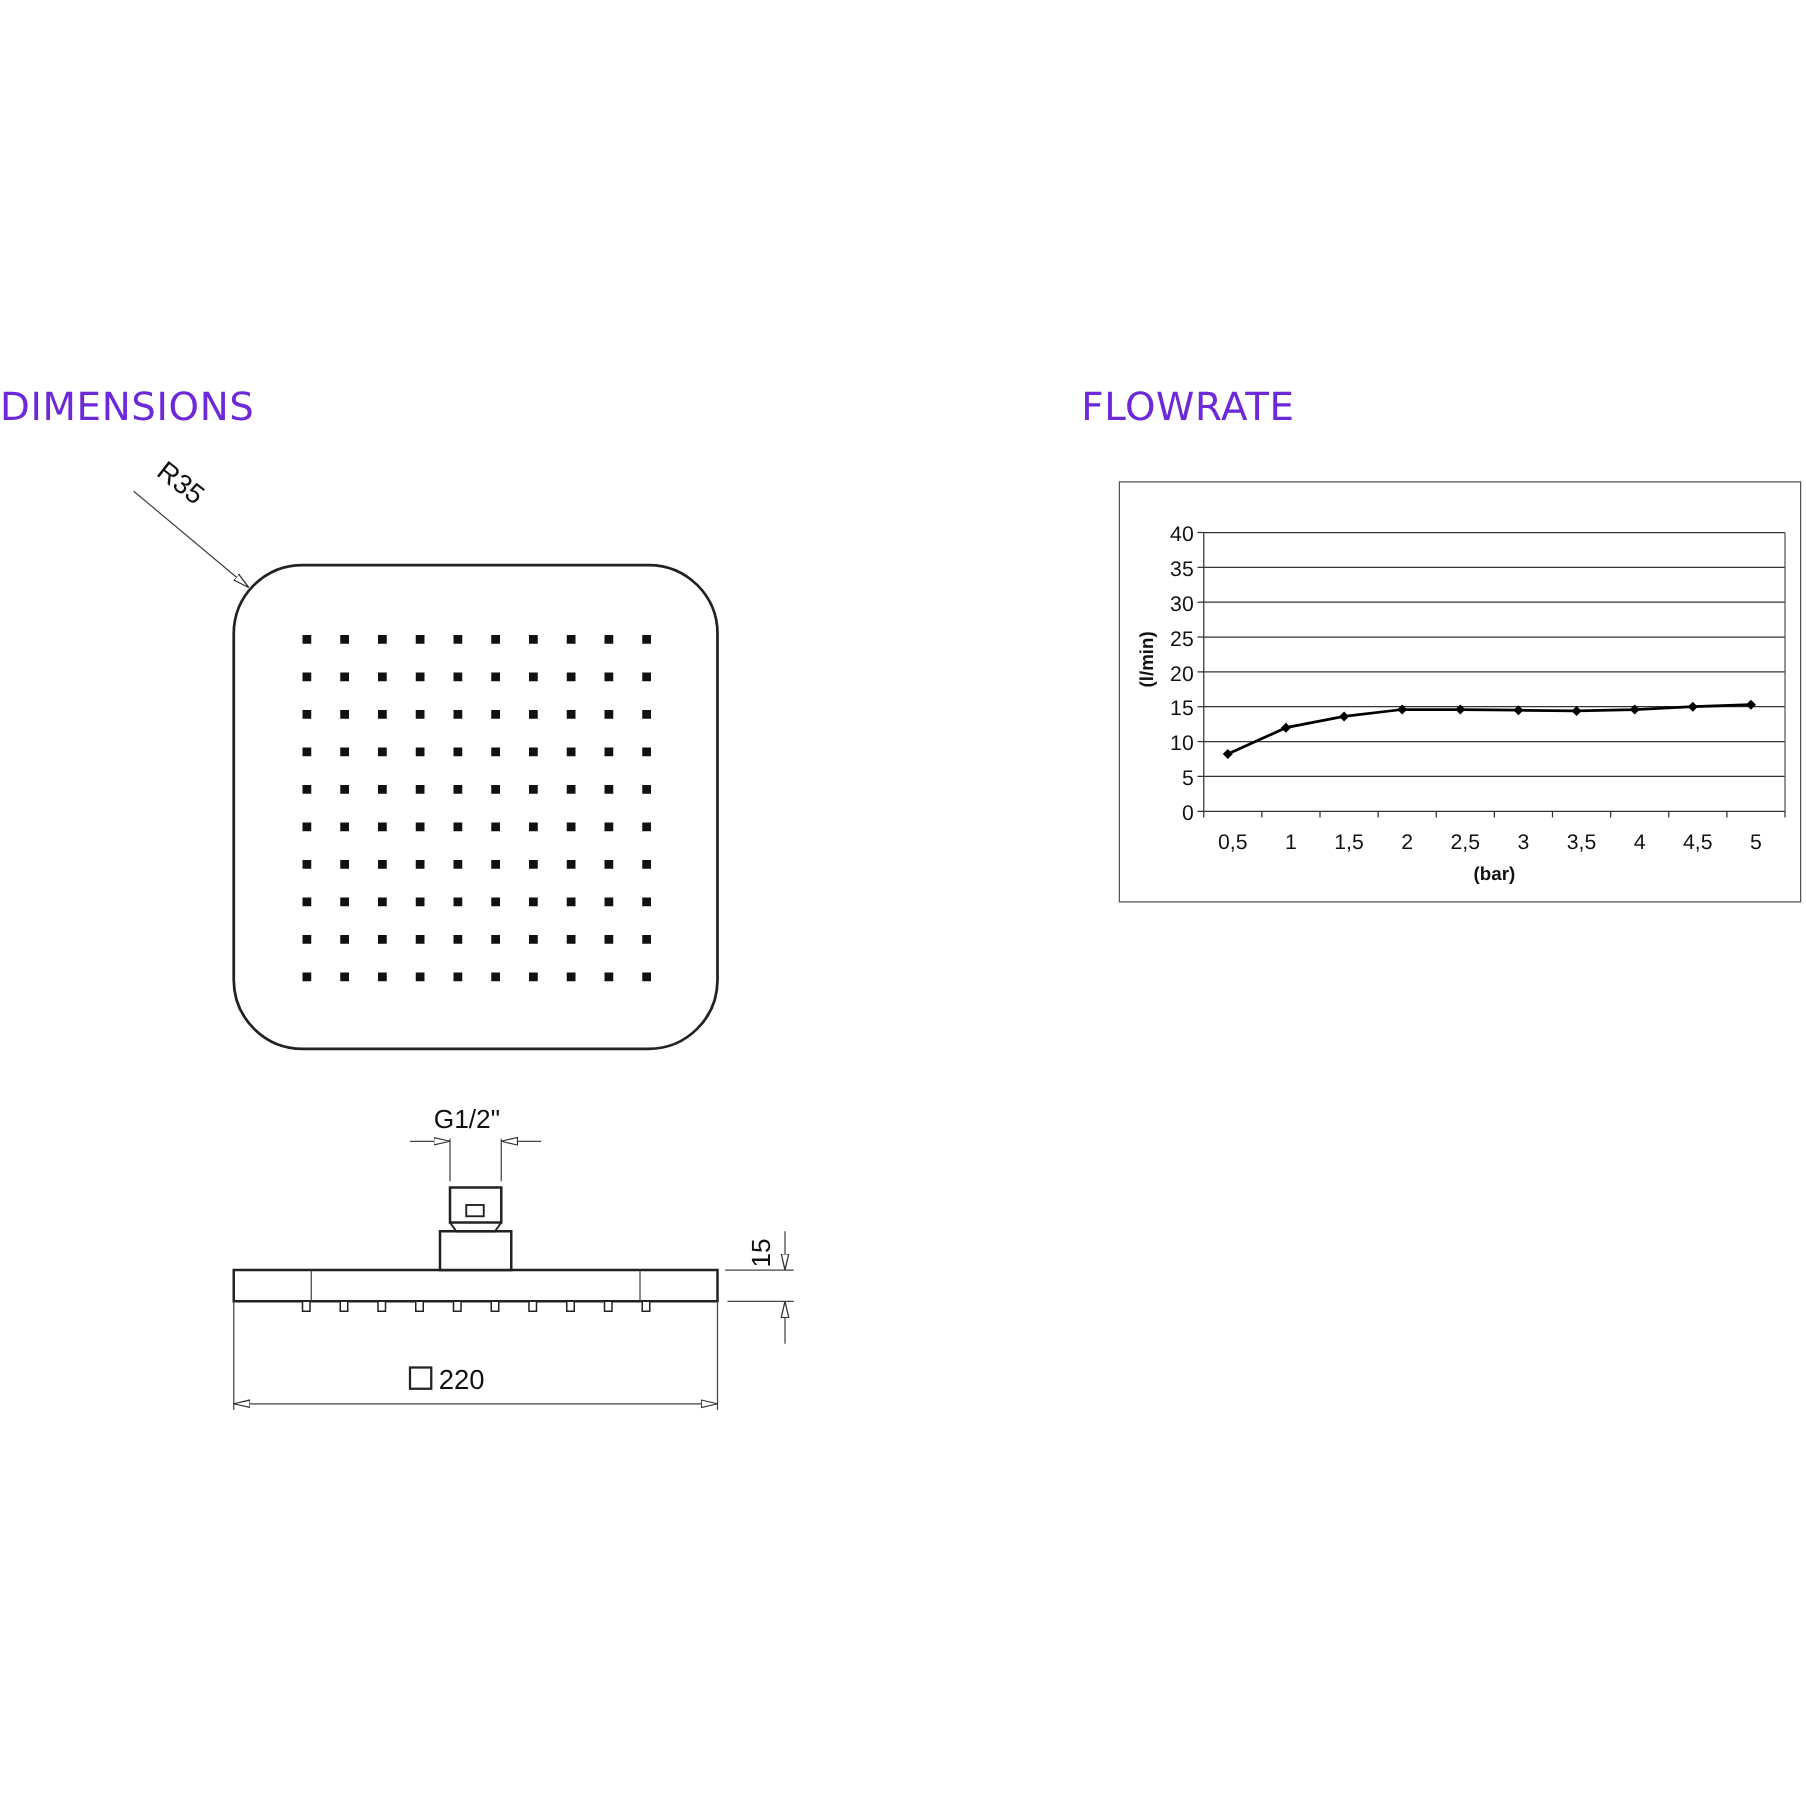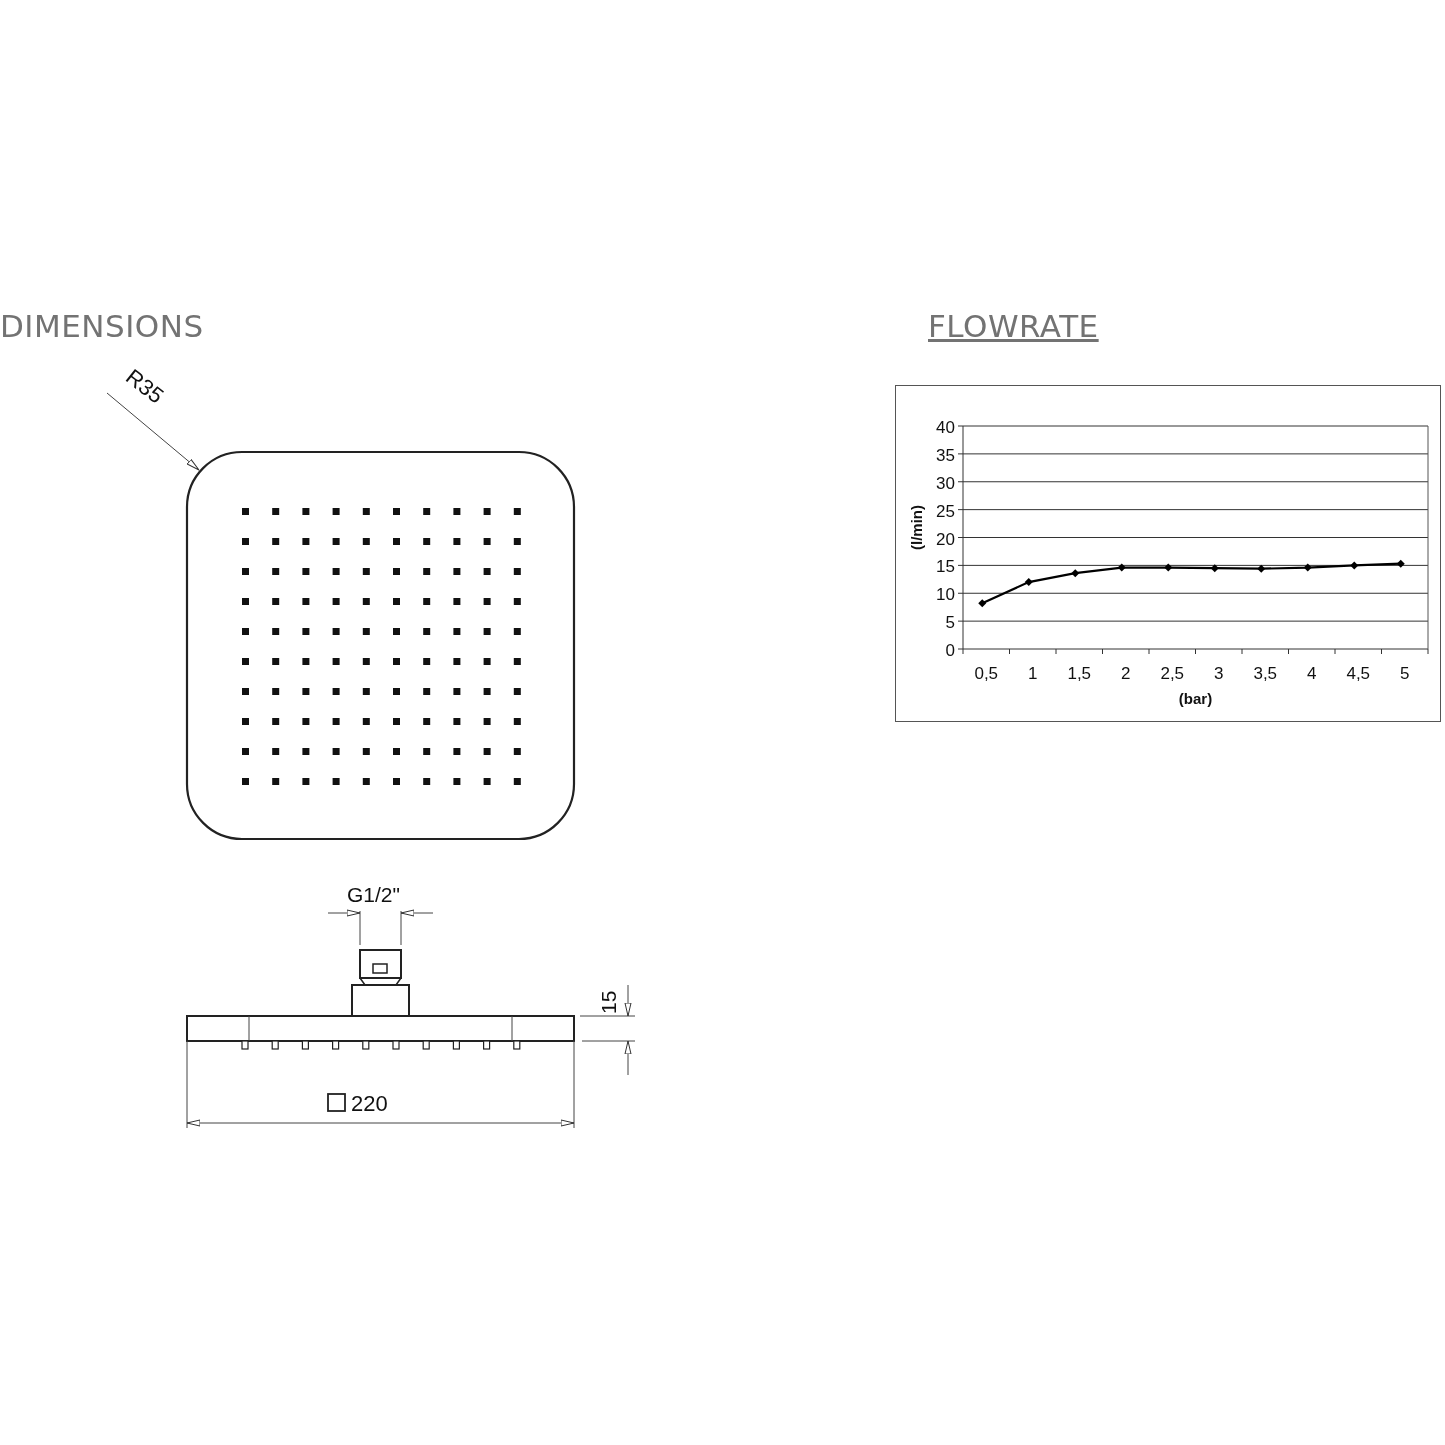--- a/index.html
+++ b/index.html
@@ -1,19 +1,19 @@
 <!DOCTYPE html>
 <html><head>
 <meta charset="utf-8">
 <style>
   html, body { margin: 0; padding: 0; background: #ffffff; }
   body { width: 1445px; height: 1445px; position: relative; overflow: hidden; font-family: "Liberation Sans", sans-serif; color: #111; }
-  .heading { position: absolute; font-family: "DejaVu Sans", sans-serif; font-size: 31px; font-weight: 400; letter-spacing: 0.5px; color: #737373; }
+  .heading { position: absolute; font-family: "DejaVu Sans", sans-serif; font-size: 31px; font-weight: 400; letter-spacing: 0.5px; color: #6d28d9; }
   #dims-title { left: 0px; top: 308px; }
-  #flow-title { left: 928px; top: 308px; text-decoration: underline; }
+  #flow-title { left: 865px; top: 308px; }
   svg { position: absolute; left: 0; top: 0; }
   .chart-box { position: absolute; left: 895px; top: 385px; width: 546px; height: 337px; border: 1.5px solid #555; box-sizing: border-box; background: #fff; }
 </style>
 </head>
 <body>
 
 <div class="heading" id="dims-title">DIMENSIONS</div>
 <div class="heading" id="flow-title">FLOWRATE</div>
 
 <svg width="1445" height="1445">

